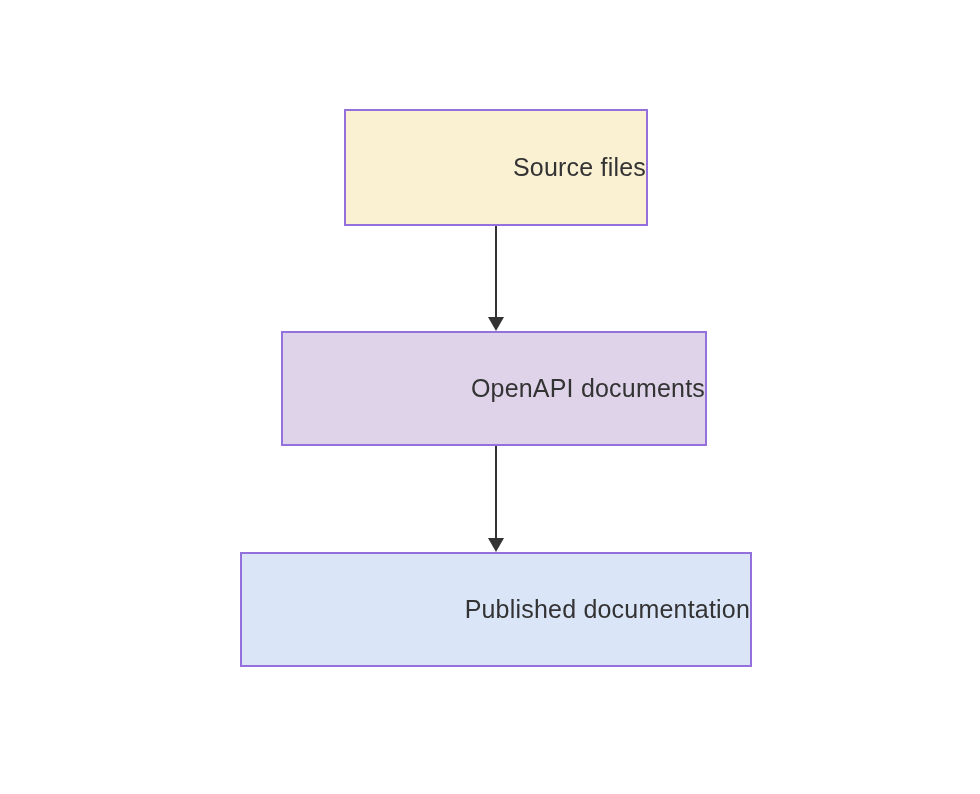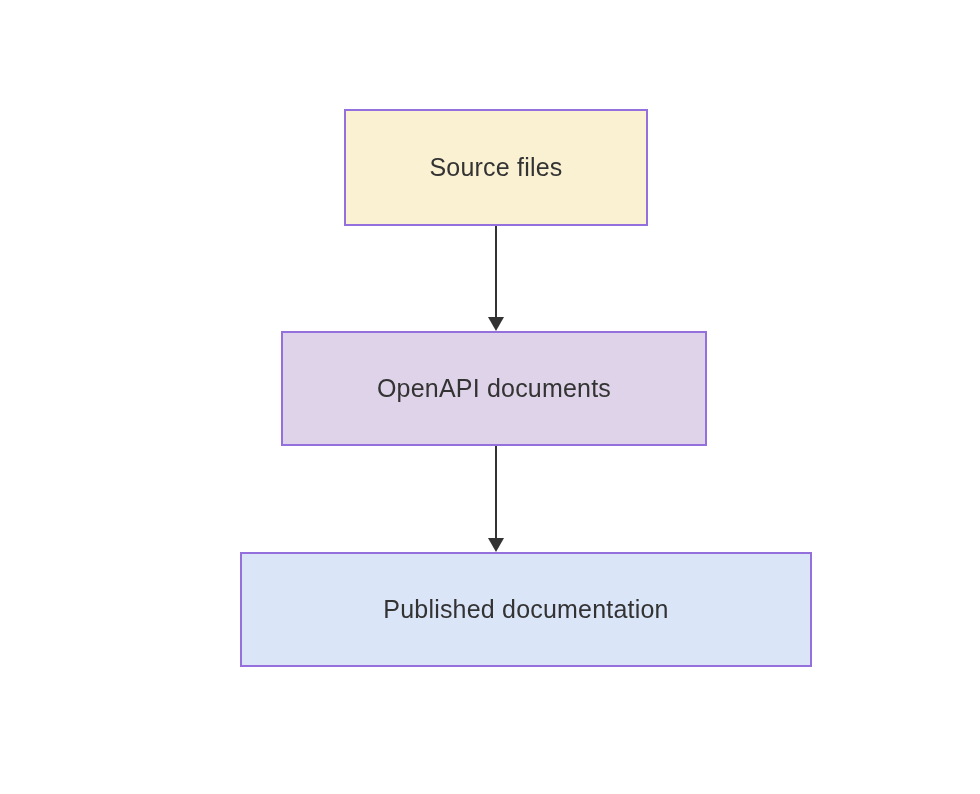--- a/index.html
+++ b/index.html
@@ -15,42 +15,42 @@
     height: 794px;
     background: var(--bg, #ffffff);
     overflow: hidden;
   }
   .node {
     position: absolute;
     box-sizing: border-box;
     border: 2px solid #9370db;
     display: flex;
     align-items: center;
-    justify-content: center;
+    justify-content: flex-end;
     font-size: 25px;
     font-weight: 400;
     letter-spacing: 0.2px;
     color: var(--text, #333333);
   }
   .node-source {
     left: 344px;
     top: 109px;
     width: 304px;
     height: 117px;
   }
   .node-openapi {
     left: 281px;
     top: 331px;
     width: 426px;
     height: 115px;
   }
   .node-published {
     left: 240px;
     top: 552px;
-    width: 572px;
+    width: 512px;
     height: 115px;
   }
   .edge-line {
     position: absolute;
     width: 2px;
     background: var(--arrow, #333333);
   }
   .edge-head {
     position: absolute;
     width: 0;

